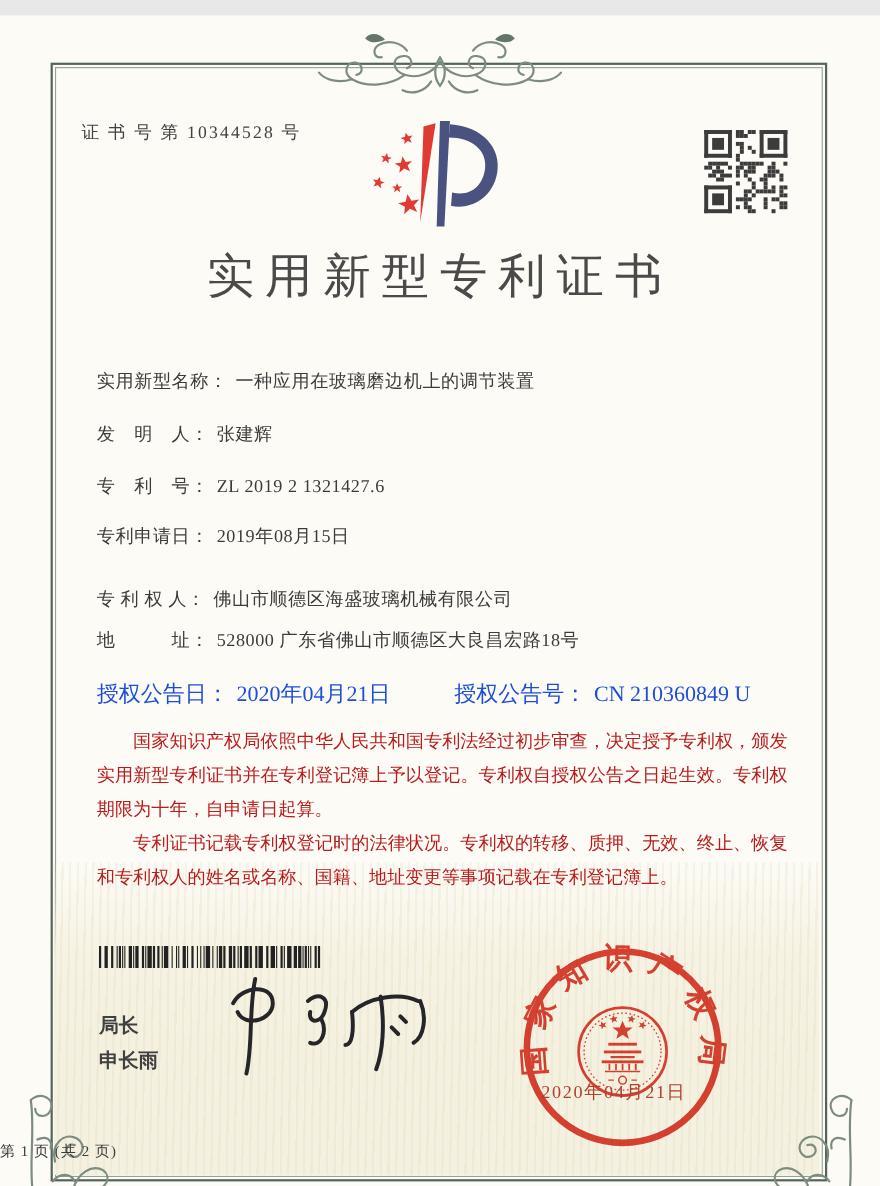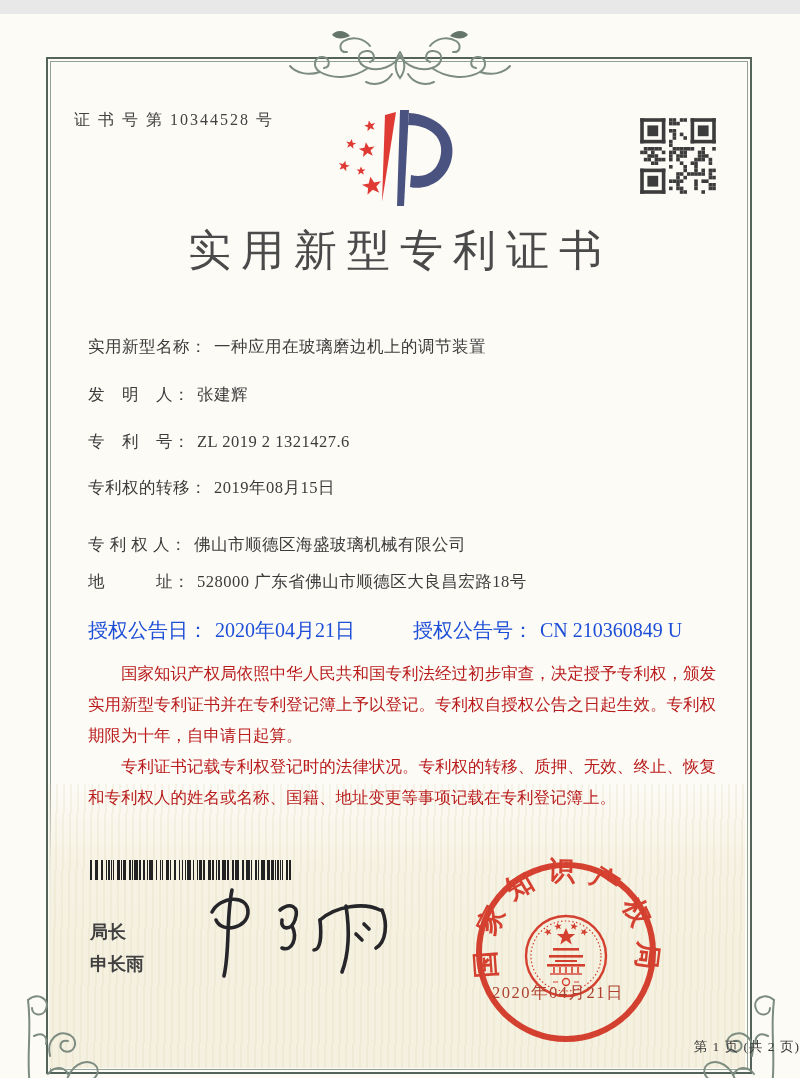--- a/index.html
+++ b/index.html
@@ -33,21 +33,21 @@
   .paragraphs{position:absolute;left:88px;right:84px;top:644px;
     font-size:16.5px;line-height:31px;text-align:justify;color:#b91c1c;}
   .paragraphs p{margin:0;text-indent:2em;}
   .barcode{position:absolute;left:90px;top:846px;width:206px;height:20px;}
   .director{position:absolute;left:90px;top:902px;
     font-family:"Liberation Sans","DejaVu Sans",sans-serif;
     font-size:18px;font-weight:600;color:#404040;line-height:32px;}
   .signature{position:absolute;left:196px;top:862px;width:212px;height:108px;}
   .seal{position:absolute;left:470px;top:842px;width:192px;height:192px;
     mix-blend-mode:multiply;opacity:.95;}
-  .footer{position:absolute;left:0;right:0;top:1024px;text-align:right;
+  .footer{position:absolute;left:0;right:0;top:1024px;text-align:left;
     font-size:13.5px;letter-spacing:1px;color:#3a3a3a;}
   .ornament-top{position:absolute;left:280px;top:12px;width:240px;height:68px;}
   .flourish{position:absolute;width:84px;height:96px;}
   .flourish.bl{left:20px;top:980px;}
   .flourish.br{left:698px;top:980px;transform:scaleX(-1);}
   svg{display:block}
 </style>
 </head>
 <body>
 
@@ -248,21 +248,21 @@
   <div class="field-row f0">
     <span class="field-label">实用新型名称：</span><span class="field-value">一种应用在玻璃磨边机上的调节装置</span>
   </div>
   <div class="field-row f1">
     <span class="field-label">发　明　人：</span><span class="field-value">张建辉</span>
   </div>
   <div class="field-row f2">
     <span class="field-label">专　利　号：</span><span class="field-value">ZL 2019 2 1321427.6</span>
   </div>
   <div class="field-row f3">
-    <span class="field-label">专利权的转移：</span><span class="field-value">2019年08月15日</span>
+    <span class="field-label">专利申请日：</span><span class="field-value">2019年08月15日</span>
   </div>
   <div class="field-row f4">
     <span class="field-label">专 利 权 人：</span><span class="field-value">佛山市顺德区海盛玻璃机械有限公司</span>
   </div>
   <div class="field-row f5">
     <span class="field-label">地　　　址：</span><span class="field-value">528000 广东省佛山市顺德区大良昌宏路18号</span>
   </div>
 
   <div class="grant-row">
     <span class="grant-left">

